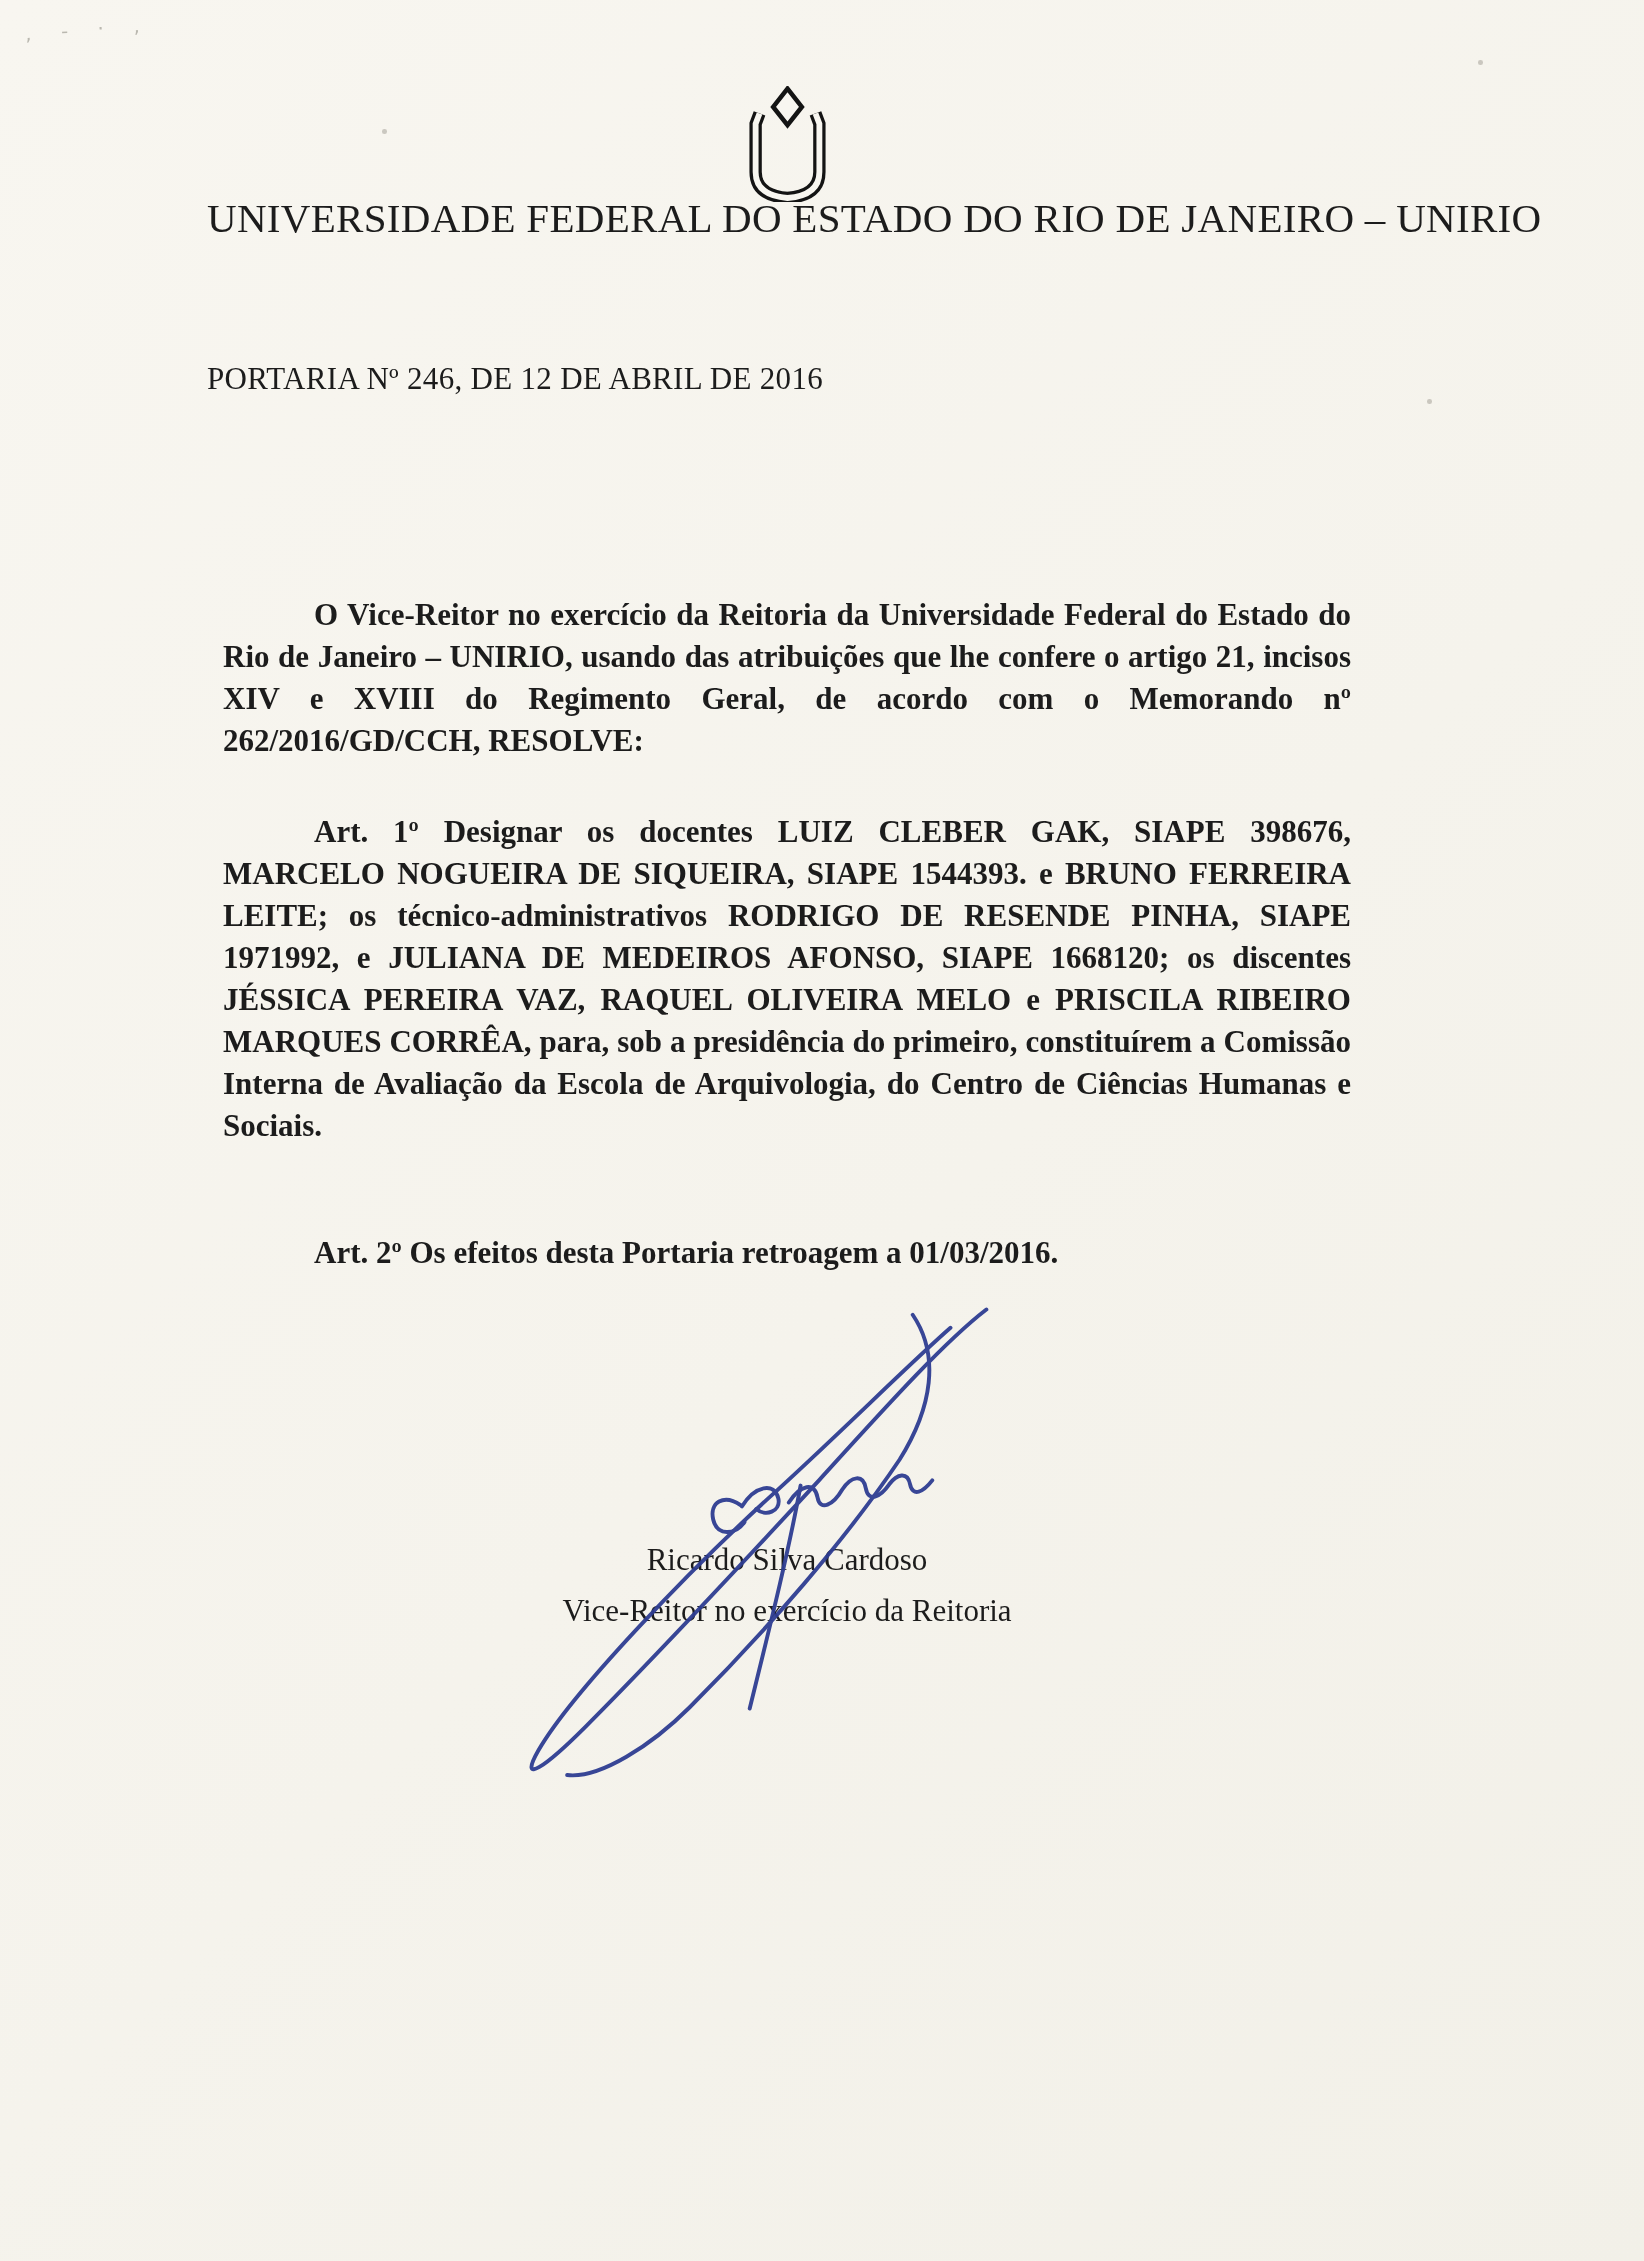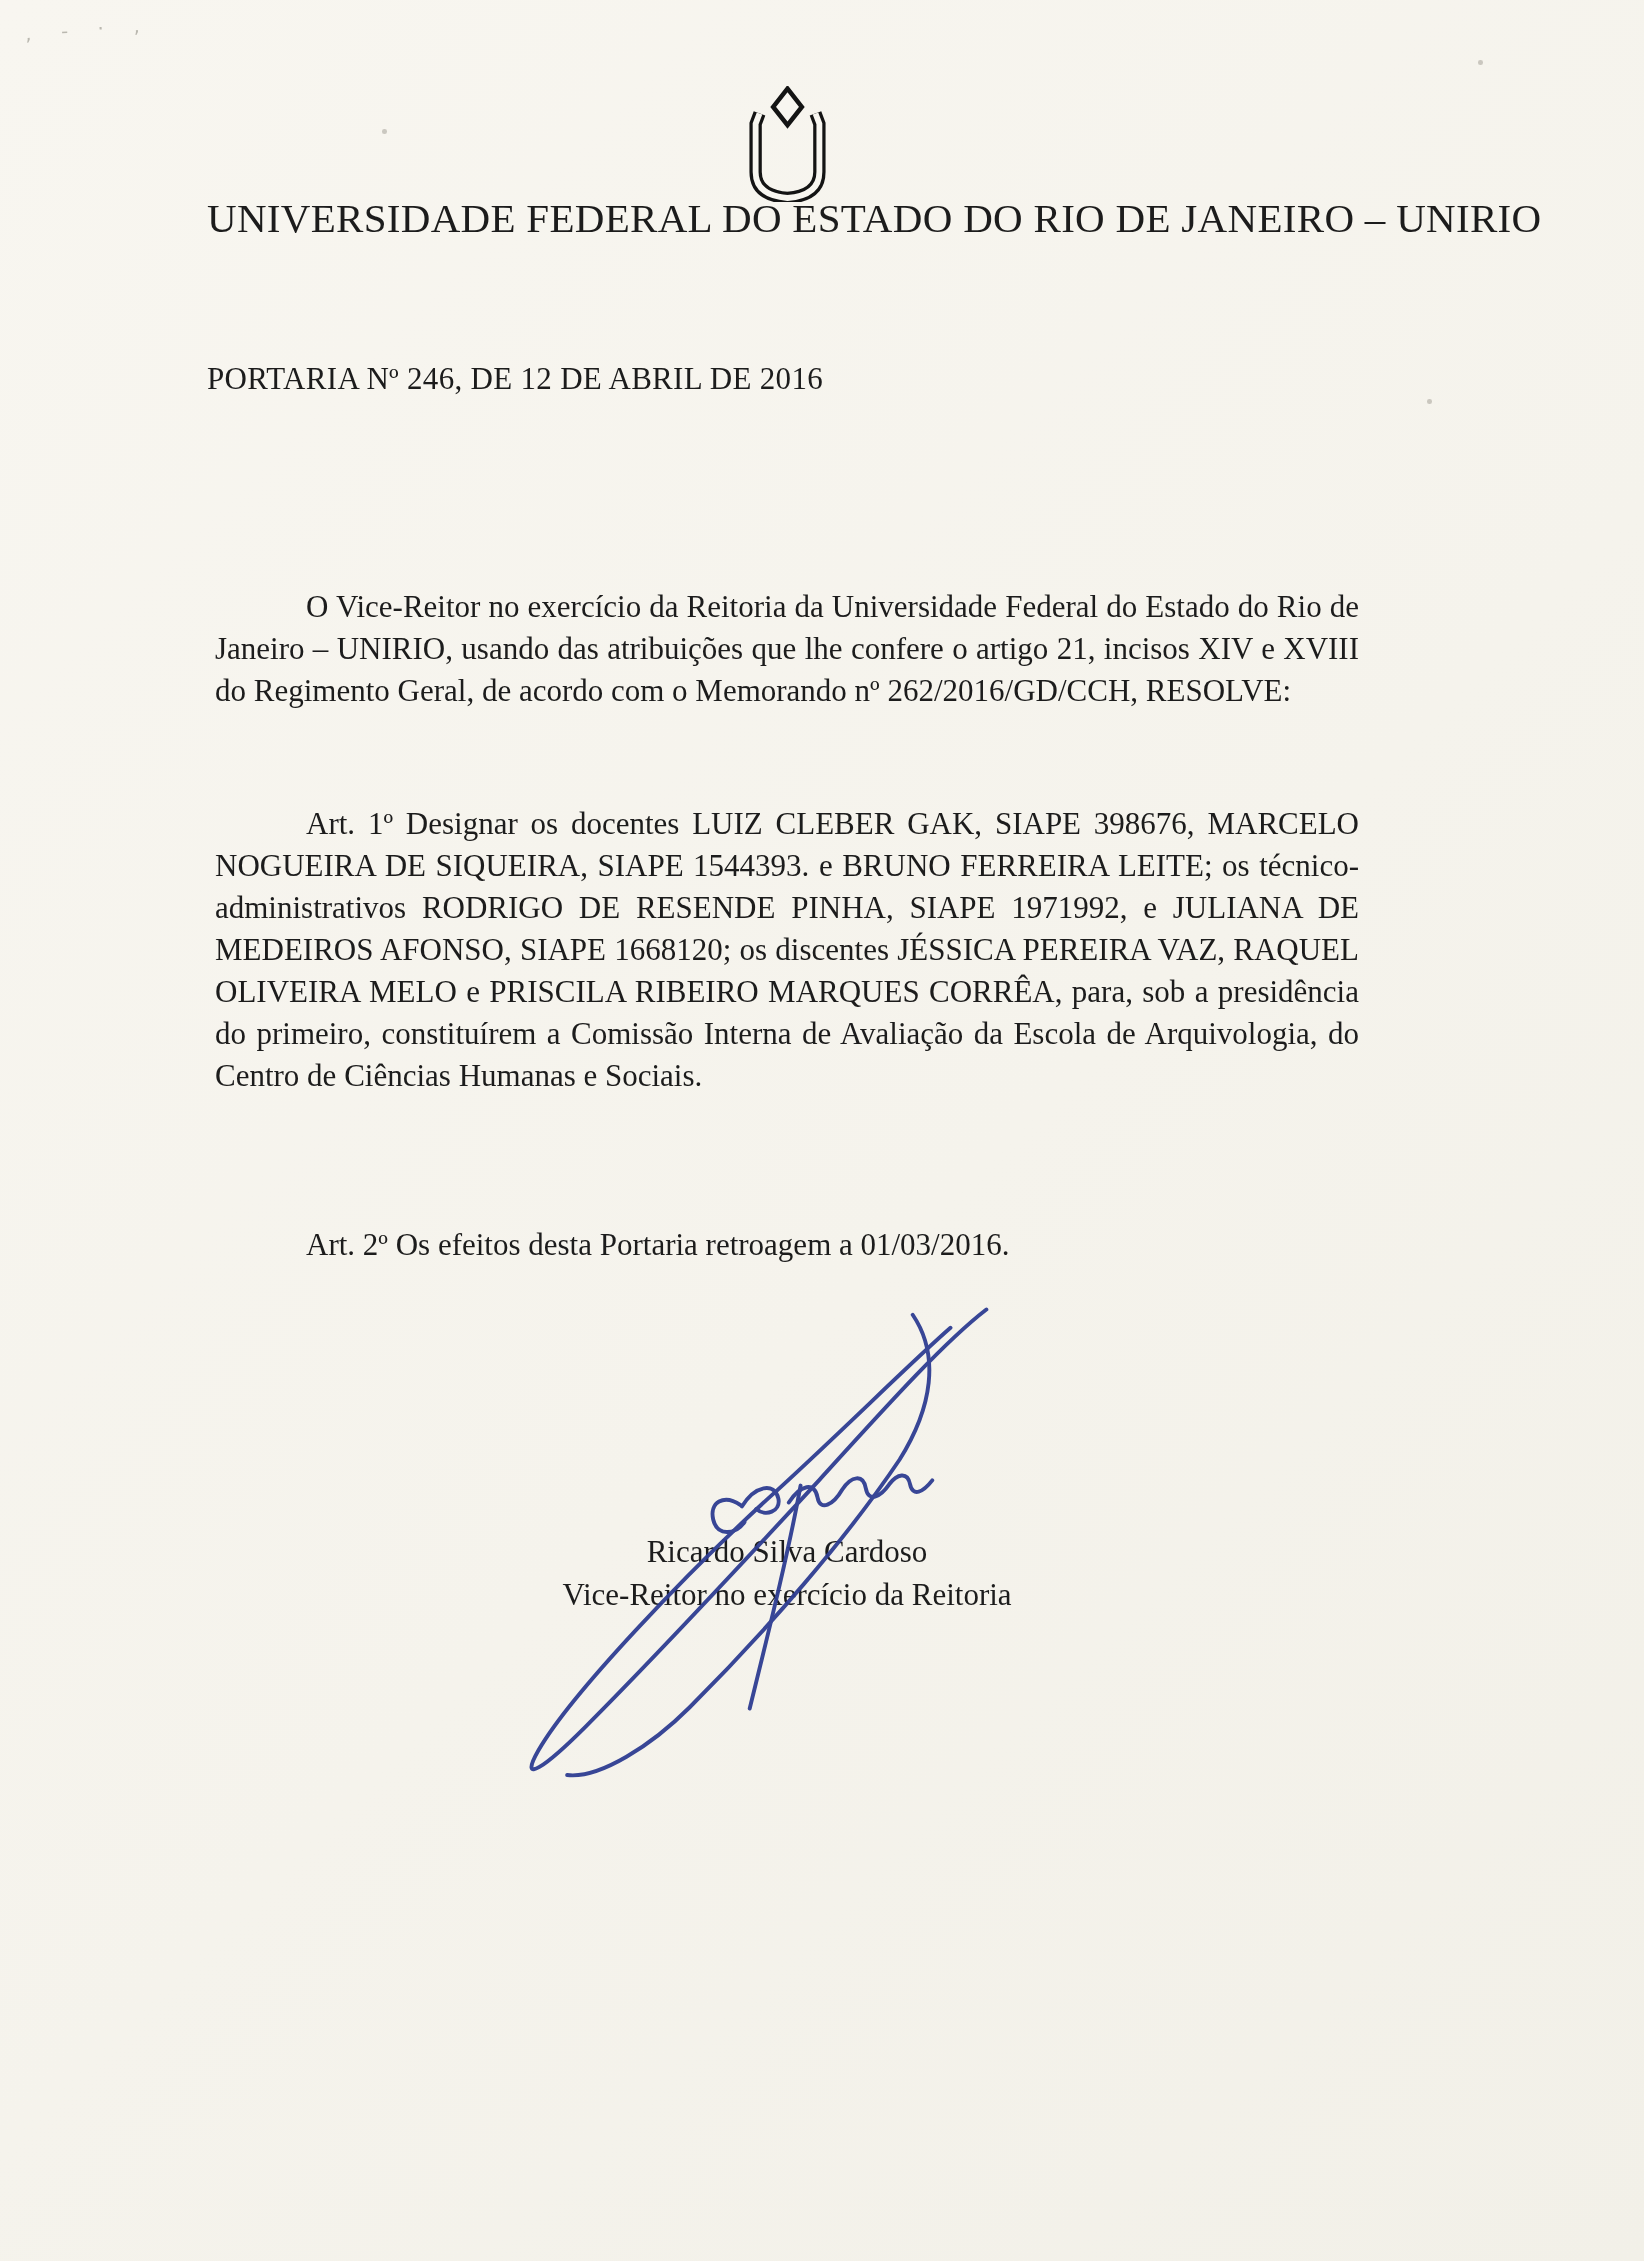--- a/index.html
+++ b/index.html
@@ -68,37 +68,38 @@
 
   .body-block {
     position: absolute;
     left: 207px;
     width: 1160px;
     font-size: 31px;
     line-height: 42px;
     text-align: justify;
   }
   .body-block p {
-    margin: 8px;
+    margin: 16px;
     text-indent: 91px;
+    font-weight: bold;
   }
   #para-1 { top: 578px; }
   #para-2 { top: 795px; }
   #para-3 { top: 1216px; text-align: left; }
 
   .sign-block {
     position: absolute;
     left: 207px;
     top: 1530px;
     width: 1160px;
     text-align: center;
     font-size: 31px;
     line-height: 43px;
   }
-  .sign-block .sign-name { margin: 0; }
+  .sign-block .sign-name { margin: 8px; }
   .sign-block .sign-role { margin: 0; }
 
   .signature-ink {
     position: absolute;
     left: 494px;
     top: 1290px;
     width: 574px;
     height: 502px;
     z-index: 5;
     pointer-events: none;

